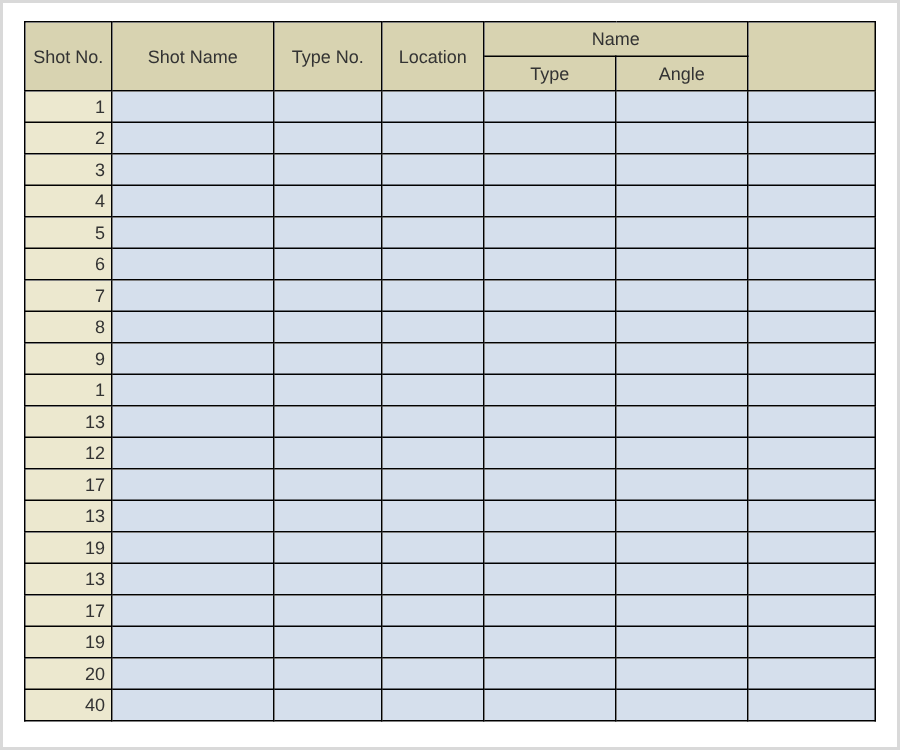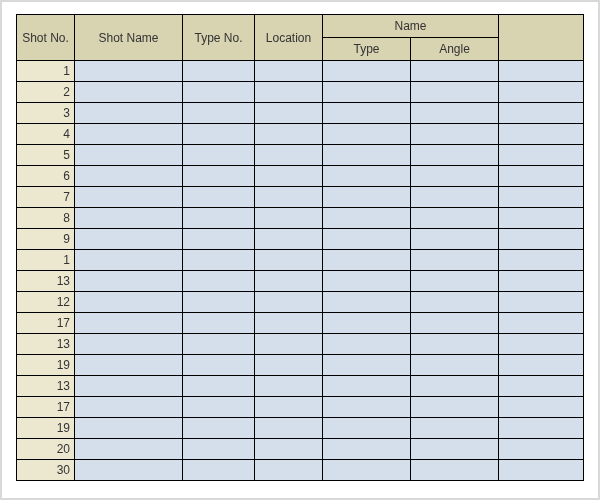--- a/index.html
+++ b/index.html
@@ -247,21 +247,21 @@
         <tr>
           <td class="rownum">20</td>
           <td class="cell"></td>
           <td class="cell"></td>
           <td class="cell"></td>
           <td class="cell"></td>
           <td class="cell"></td>
           <td class="cell"></td>
         </tr>
         <tr>
-          <td class="rownum">30</td>
+          <td class="rownum">40</td>
           <td class="cell"></td>
           <td class="cell"></td>
           <td class="cell"></td>
           <td class="cell"></td>
           <td class="cell"></td>
           <td class="cell"></td>
         </tr>
       </tbody>
   </table>
 </div>

